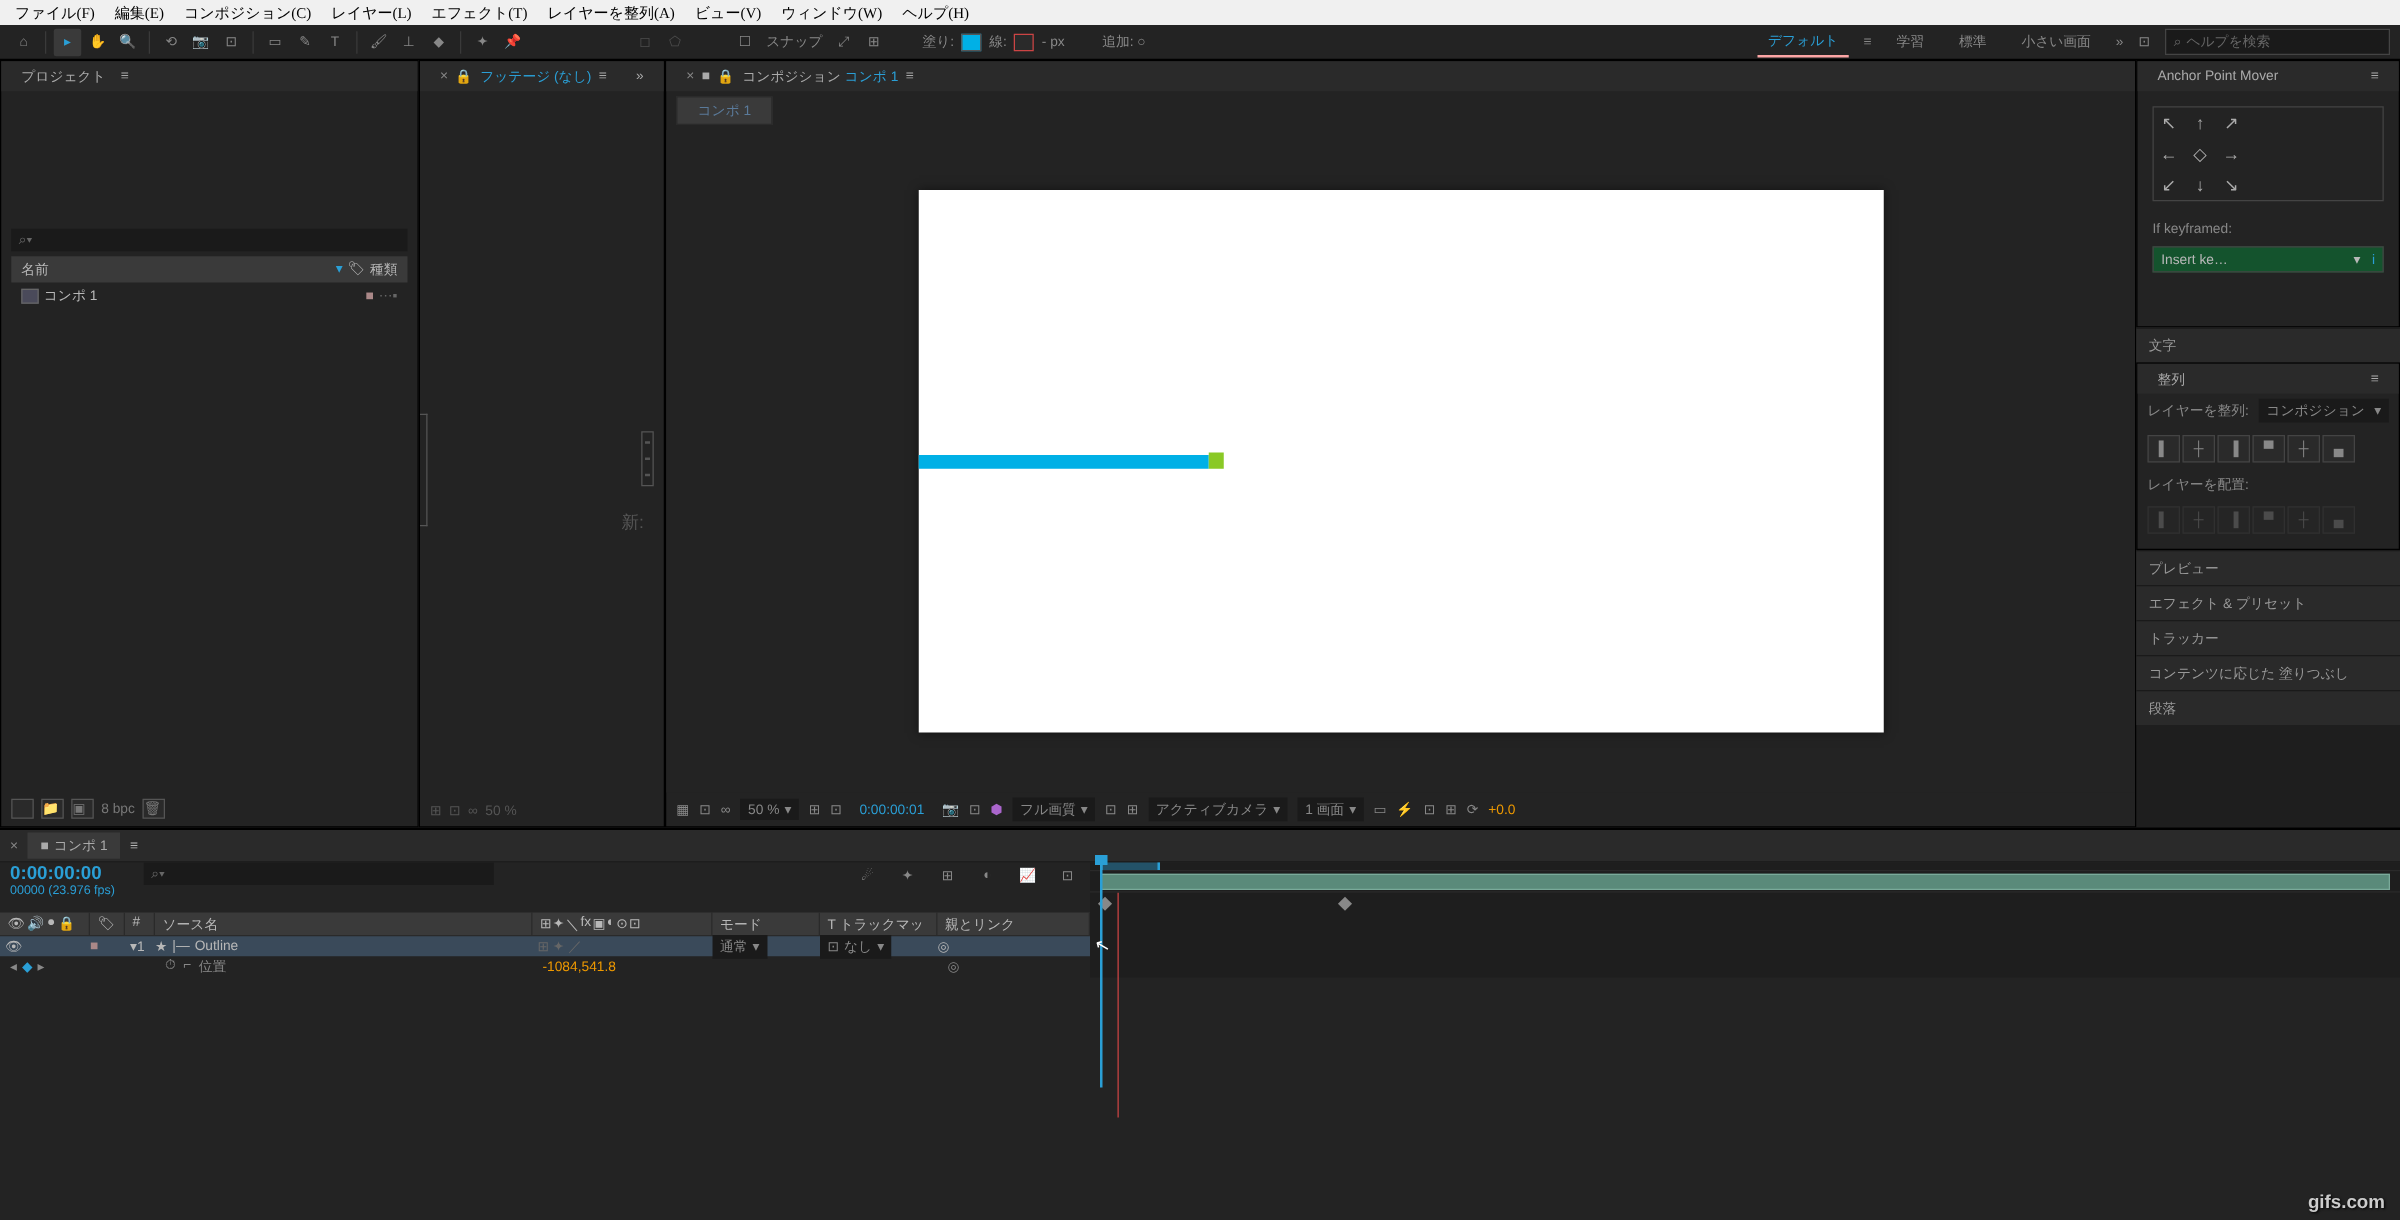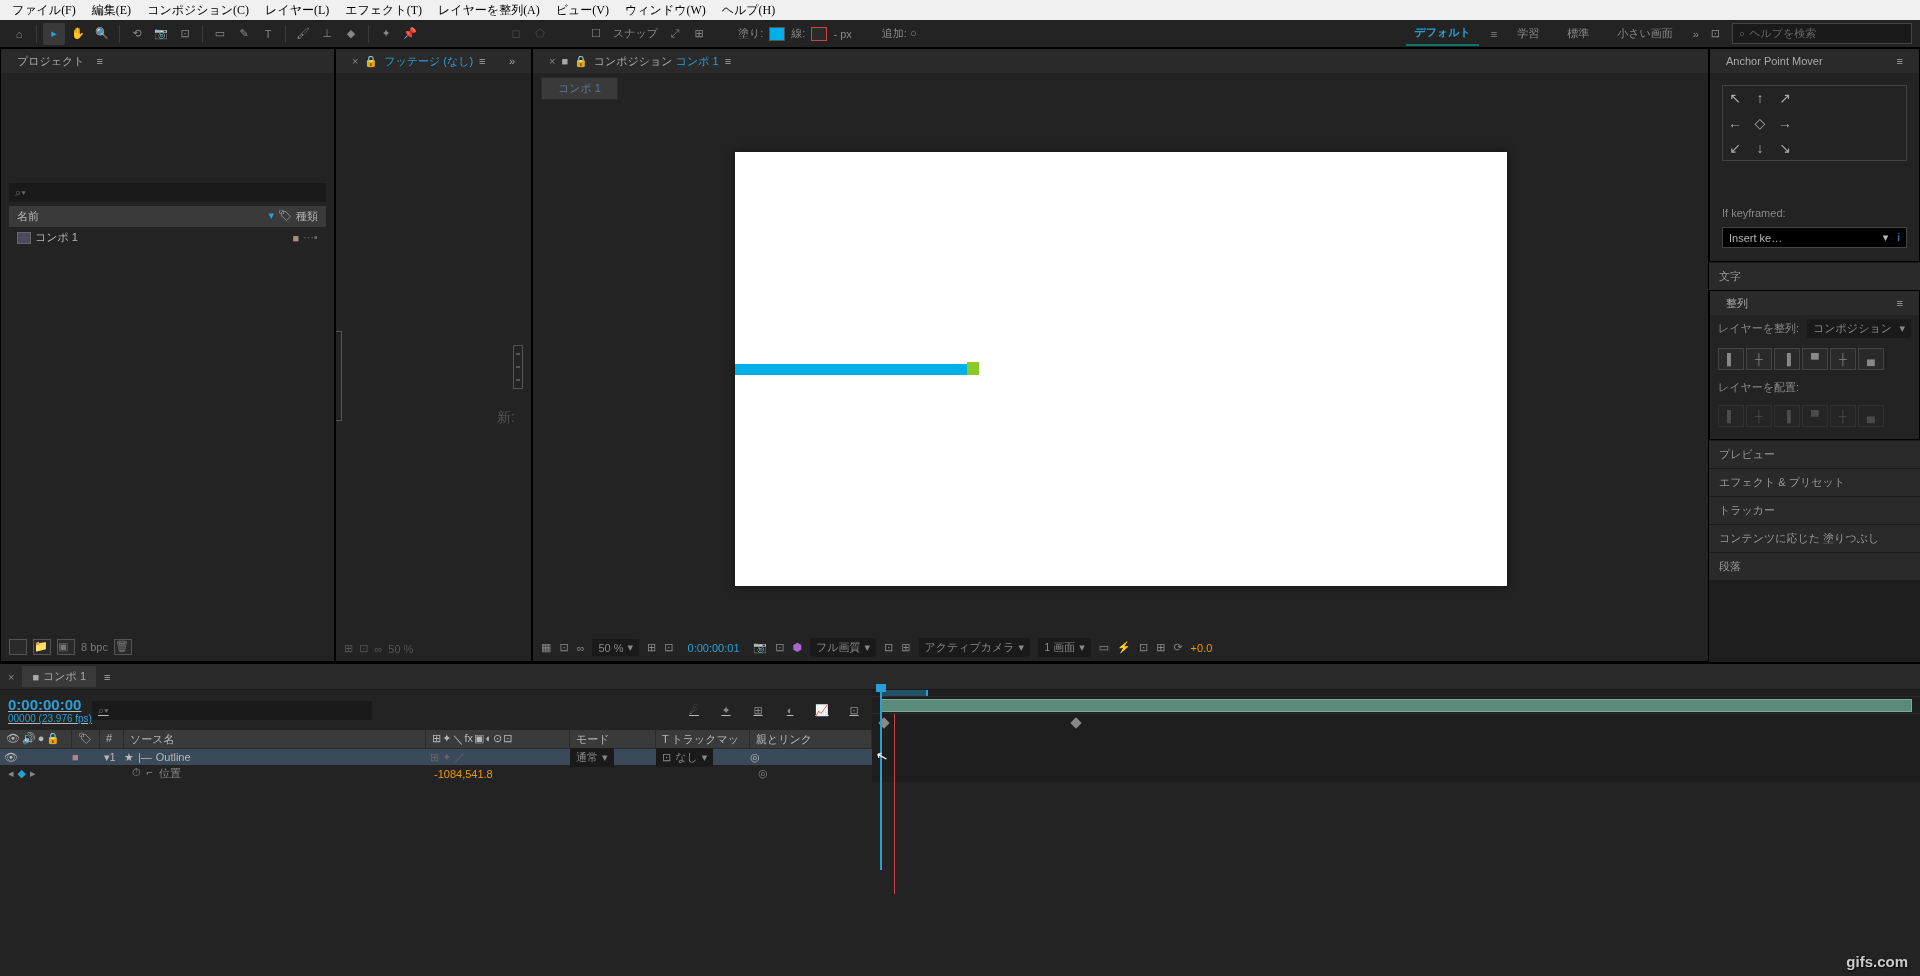--- a/index.html
+++ b/index.html
@@ -11,21 +11,21 @@
 
 
 .toolbar { background: #232323; height: 28px; display: flex; align-items: center; padding: 0 8px; gap: 2px; border-bottom: 1px solid #000; }
 .tool-icon { width: 22px; height: 22px; display: flex; align-items: center; justify-content: center; color: #888; border-radius: 2px; }
 .tool-icon.active { background: #3a3a3a; color: #2a9fd6; }
 .tool-sep { width: 1px; height: 18px; background: #3a3a3a; margin: 0 4px; }
 .tool-label { color: #888; font-size: 11px; padding: 0 4px; }
 .color-swatch { width: 16px; height: 14px; border: 1px solid #555; }
 .workspace-tabs { margin-left: auto; display: flex; align-items: center; gap: 12px; }
 .workspace-tab { color: #888; font-size: 11px; padding: 4px 8px; }
-.workspace-tab.active { color: #2a9fd6; border-bottom: 2px solid #0f766e; font-weight: bold; }
+.workspace-tab.active { color: #2a9fd6; border-bottom: 2px solid #fca5a5; }
 .search-box { background: #1a1a1a; border: 1px solid #444; padding: 2px 6px; width: 180px; color: #666; display: flex; align-items: center; gap: 4px; }
 
 
 .main { display: flex; height: 614px; }
 .panel { background: #232323; border: 1px solid #000; display: flex; flex-direction: column; }
 .panel-header { background: #2a2a2a; height: 24px; display: flex; align-items: center; padding: 0 16px; font-size: 11px; color: #aaa; gap: 6px; }
 .panel-close { color: #888; }
 
 
 .project-panel { width: 335px; }
@@ -52,34 +52,34 @@
 .canvas { width: 772px; height: 434px; background: #fff; position: relative; box-shadow: 0 0 8px rgba(0,0,0,.5); }
 .blue-bar { position: absolute; left: 0; top: 212px; width: 232px; height: 11px; background: #00b0e6; }
 .green-sq { position: absolute; left: 232px; top: 210px; width: 12px; height: 13px; background: #8ac926; }
 .comp-footer { padding: 4px 8px; display: flex; gap: 8px; align-items: center; color: #888; font-size: 11px; }
 .dropdown { background: #1a1a1a; padding: 2px 6px; color: #888; display: inline-flex; align-items: center; gap: 4px; }
 
 
 .right-panels { width: 211px; display: flex; flex-direction: column; }
 .anchor-grid { display: grid; grid-template-columns: repeat(3, 24px); grid-template-rows: repeat(3, 24px); gap: 1px; margin: 12px; border: 1px solid #444; }
 .anchor-cell { display: flex; align-items: center; justify-content: center; color: #aaa; font-size: 14px; }
-.kf-label { padding: 4px 12px; color: #888; margin-top: 30px; }
-.kf-dropdown { margin: 4px 12px; background: #000000; border: 1px solid #444; padding: 3px 6px; display: flex; justify-content: space-between; align-items: center; }
+.kf-label { padding: 4px 12px; color: #888; }
+.kf-dropdown { margin: 4px 12px; background: #14532d; border: 1px solid #444; padding: 3px 6px; display: flex; justify-content: space-between; align-items: center; }
 .collapsible { background: #2a2a2a; padding: 6px 10px; border-top: 1px solid #1a1a1a; color: #999; font-size: 11px; }
 .align-row { display: flex; gap: 2px; padding: 6px 8px; }
 .align-btn { width: 26px; height: 22px; background: #2a2a2a; border: 1px solid #444; display: flex; align-items: center; justify-content: center; color: #888; }
 .align-btn.disabled { opacity: .4; }
 .align-label { padding: 4px 8px; color: #888; font-size: 11px; display: flex; align-items: center; gap: 8px; }
 
 
 .timeline { height: 314px; background: #232323; border-top: 2px solid #000; display: flex; flex-direction: column; }
 .tl-header { display: flex; align-items: center; height: 26px; padding: 0 8px; gap: 8px; background: #2a2a2a; border-bottom: 1px solid #1a1a1a; }
 .tl-header .close { color: #888; }
 .tl-tab { background: #3a3a3a; color: #aaa; padding: 3px 10px; display: flex; align-items: center; gap: 4px; }
-.tl-row2 { display: flex; align-items: center; height: 40px; padding: 0 8px; gap: 0; text-decoration: underline; }
+.tl-row2 { display: flex; align-items: flex-start; height: 40px; padding: 0 8px; gap: 23px; }
 .timecode { color: #2a9fd6; font-size: 15px; font-weight: bold; }
 .timecode-sub { color: #2a9fd6; font-size: 10px; }
 .tl-search { background: #1a1a1a; padding: 3px 6px; width: 280px; color: #666; display: flex; align-items: center; gap: 4px; }
 .tl-icons { margin-left: auto; display: flex; gap: 12px; color: #888; }
 .tl-icons .ti { width: 20px; height: 20px; display: flex; align-items: center; justify-content: center; }
 .tl-columns { display: flex; height: 18px; background: #3a3a3a; font-size: 11px; }
 .tl-col { padding: 2px 6px; border-right: 1px solid #2a2a2a; }
 .tl-layer-row { display: flex; height: 17px; align-items: center; border-top: 1px solid #2a2a2a; font-size: 11px; }
 .tl-layer-row.sel { background: #3a4a5a; }
 .tl-prop-row { display: flex; height: 17px; align-items: center; font-size: 11px; color: #888; padding-left: 8px; }

